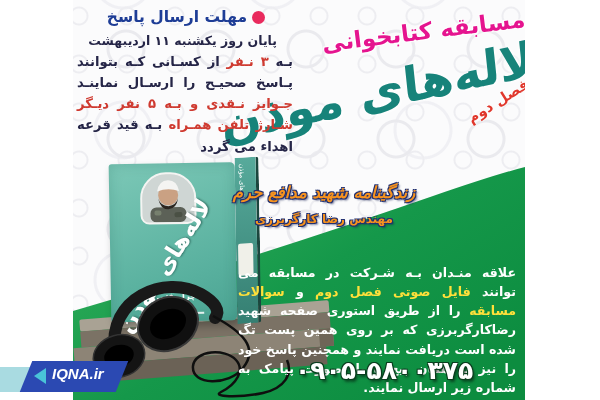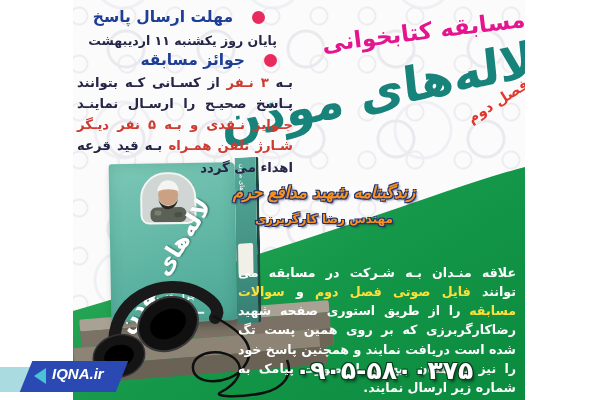--- a/index.html
+++ b/index.html
@@ -28,21 +28,21 @@
     font-size:48px;font-weight:bold;color:#17837a;white-space:nowrap;
     transform:rotate(-12deg) skewX(-6deg);transform-origin:right top;
     text-shadow:0 0 6px rgba(255,255,255,.9),2px 2px 0 rgba(255,255,255,.5);}
   .season-label{position:absolute;right:2px;top:76px;z-index:6;direction:rtl;
     font-size:14.5px;font-weight:bold;color:#e0372c;white-space:nowrap;
     transform:rotate(-32deg);transform-origin:right top;
     text-shadow:0 0 2px #fff,0 0 2px #fff;}
 
   
   .left-col{position:absolute;left:4px;top:6px;width:216px;z-index:6;direction:rtl;}
-  .h-row{display:flex;align-items:center;gap:19px;margin-top:2px;}
+  .h-row{display:flex;align-items:center;gap:5px;margin-top:2px;}
   .h-row.h1{padding-right:28px;}
   .h-row.h2{padding-right:16px;margin-top:3px;}
   .dot{width:13px;height:13px;border-radius:50%;background:#e92a5d;flex:0 0 auto;}
   .h-label{font-size:15.5px;font-weight:bold;color:#1e3d96;white-space:nowrap;}
   .date-line{padding-right:16px;margin-top:7px;font-size:12.5px;font-weight:bold;color:#252547;white-space:nowrap;}
   .prizes-text{margin:3px 0 0;font-size:13.2px;font-weight:bold;line-height:1.6;
     color:#252547;text-align:justify;}
   .seg-dark{color:#252547;} .seg-red{color:#cf3a30;}
   .seg-white{color:#ffffff;} .seg-yellow{color:#ffe03a;}
 
@@ -112,24 +112,20 @@
     <div class="magenta-heading">مسابقه کتابخوانی</div>
     <div class="title-calligraphy">لاله‌های موذن</div>
     <div class="season-label">فصل دوم</div>
 
     <div class="left-col">
       <div class="h-row h1">
         <span class="dot"></span>
         <span class="h-label">مهلت ارسال پاسخ</span>
       </div>
       <div class="date-line">پایان روز یکشنبه ۱۱ اردیبهشت</div>
-      <div class="h-row h2">
-        <span class="dot"></span>
-        <span class="h-label">جوائز مسابقه</span>
-      </div>
       <p class="prizes-text"><span class="seg-dark">بـه </span><span class="seg-red">۳ نـفر</span><span class="seg-dark"> از کسـانی کـه بتوانند پـاسخ صحیـح را ارسـال نماینـد </span><span class="seg-red">جـوایز نـقدی و بـه ۵ نفر دیـگر شـارژ تلفن همـراه</span><span class="seg-dark"> بـه قید قرعه اهداء می گردد</span></p>
     </div>
 
     <svg class="planks-svg" viewBox="0 0 300 148">
       <g transform="rotate(-4.5 130 85)">
         <rect x="8" y="58" width="250" height="12" rx="2" fill="#a9a294"></rect>
         <rect x="8" y="70" width="250" height="16" fill="#7b7265"></rect>
         <rect x="0" y="86" width="260" height="18" fill="#8d8476"></rect>
         <rect x="246" y="86" width="14" height="18" fill="#6e6557"></rect>
         <rect x="10" y="104" width="242" height="18" fill="#6b6256"></rect>

